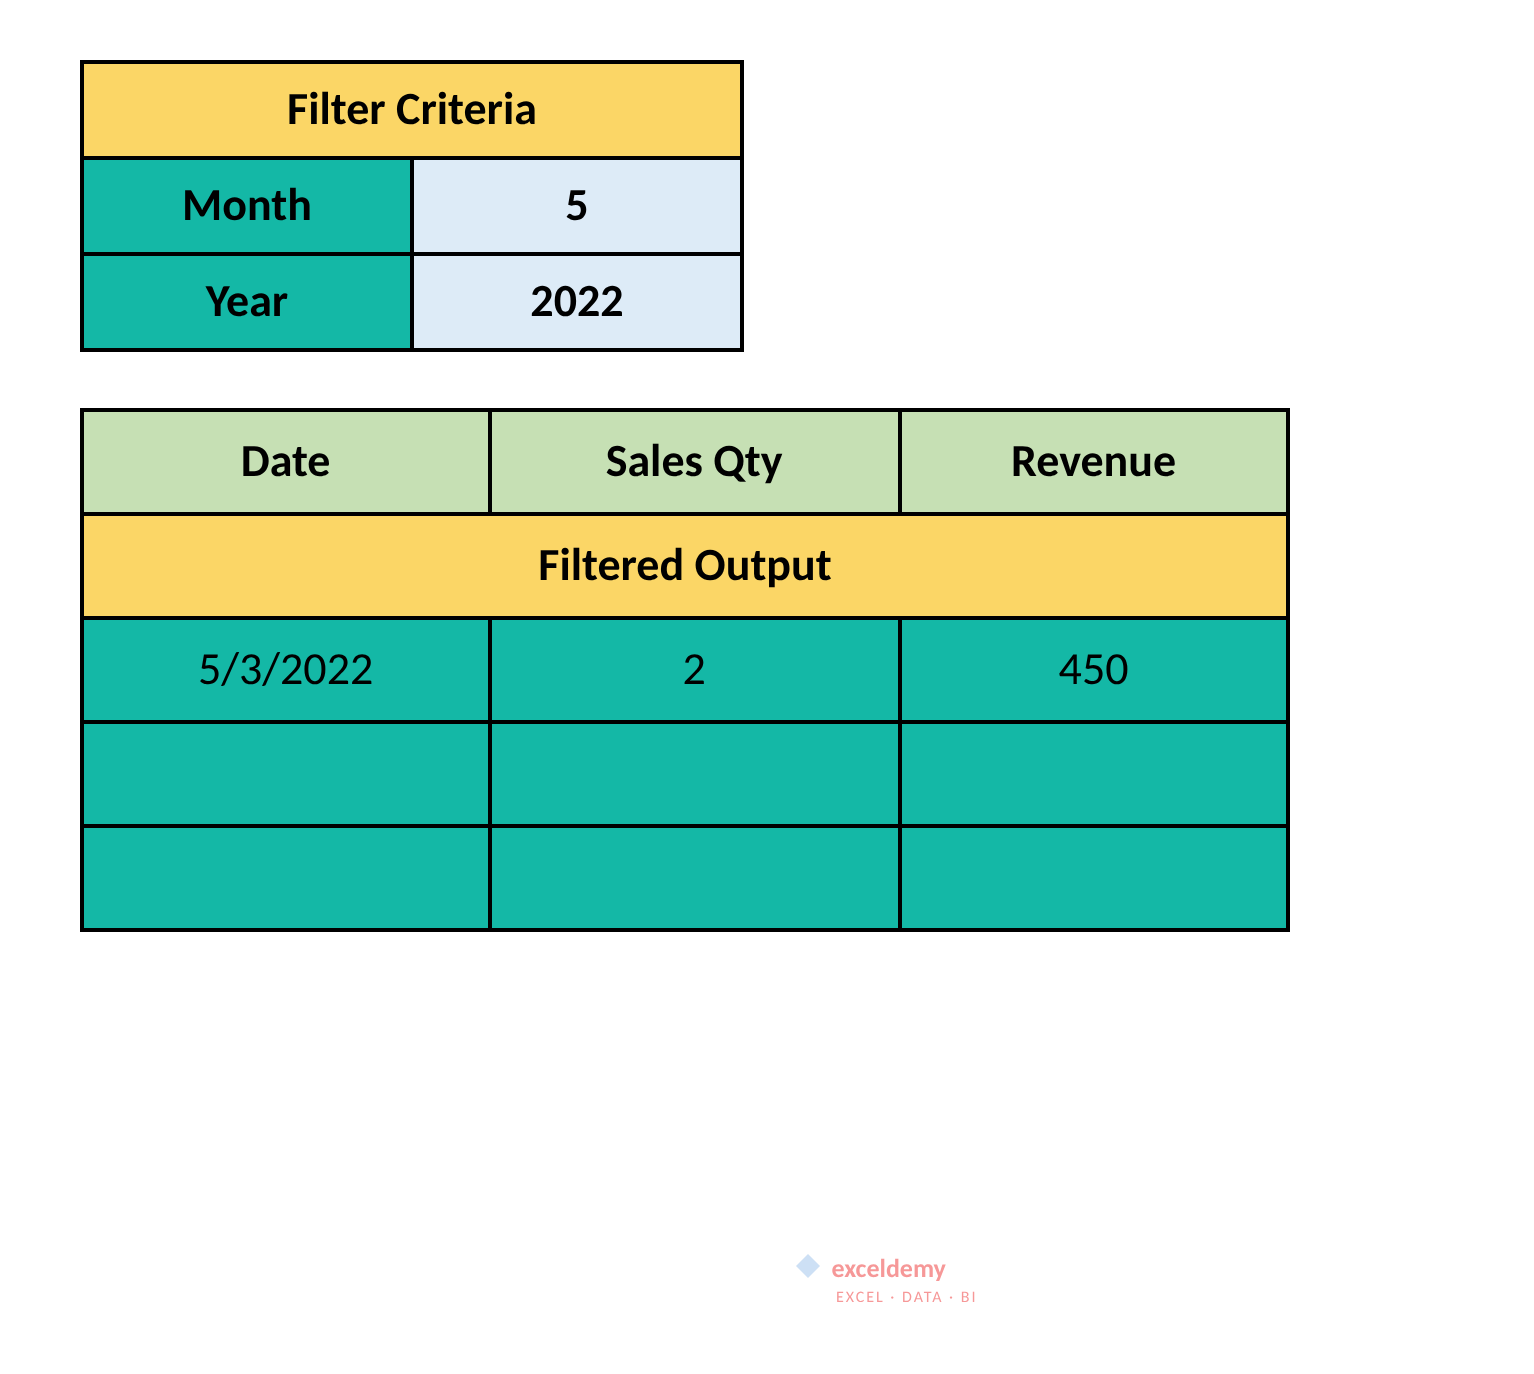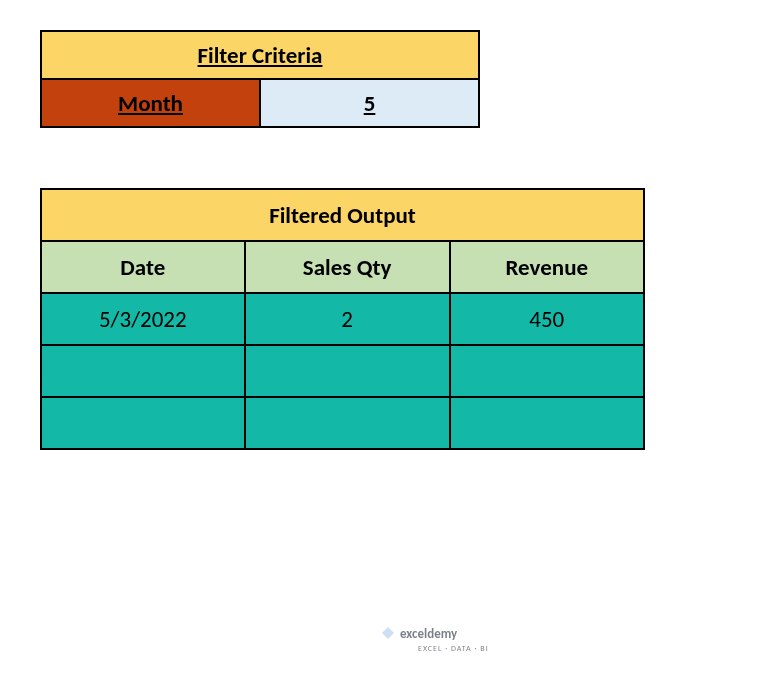--- a/index.html
+++ b/index.html
@@ -5,38 +5,37 @@
     body {
       font-family: Calibri, Arial, sans-serif;
       background: #ffffff;
       margin: 0;
       padding: 30px 40px;
       width: 767px;
       box-sizing: border-box;
     }
     .criteria-table {
       border-collapse: collapse;
-      width: 440px;
-      margin-bottom: 60px;
-      text-decoration: underline;
+      width: 332px;
+      margin-bottom: 28px;
     }
     .criteria-table td, .criteria-table th {
       border: 2px solid #000;
       text-align: center;
       padding: 8px 12px;
       font-size: 23px;
       height: 30px;
     }
     .criteria-header {
       background: #fbd666;
       font-weight: bold;
       font-size: 24px;
     }
     .criteria-label {
-      background: #c2410c;
+      background: #14b8a6;
       font-weight: bold;
       width: 50%;
     }
     .criteria-value {
       background: #ddebf7;
       font-weight: bold;
       width: 50%;
     }
     .output-table {
       border-collapse: collapse;
@@ -60,23 +59,24 @@
     }
     .output-cell {
       background: #14b8a6;
       font-weight: normal;
     }
     .watermark {
       position: absolute;
       top: 625px;
       left: 380px;
       font-size: 13px;
-      color: #0f172a;
+      color: #ef4444;
       font-weight: bold;
       opacity: 0.55;
+      text-align: center;
       line-height: 1.1;
     }
     .watermark-icon {
       display: inline-block;
       vertical-align: middle;
       margin-right: 4px;
     }
     .watermark-sub {
       font-size: 8px;
       letter-spacing: 1px;
@@ -89,32 +89,36 @@
 
 <table class="criteria-table">
   <tbody>
       <tr>
     <td colspan="2" class="criteria-header">Filter Criteria</td>
   </tr>
   <tr>
     <td class="criteria-label">Month</td>
     <td class="criteria-value">5</td>
   </tr>
+  <tr>
+    <td class="criteria-label">Year</td>
+    <td class="criteria-value">2022</td>
+  </tr>
 </tbody>
   </table>
 
 <table class="output-table">
   <tbody>
       <tr>
-    <td colspan="3" class="output-header">Filtered Output</td>
-  </tr>
-  <tr>
     <td class="output-col-header">Date</td>
     <td class="output-col-header">Sales Qty</td>
     <td class="output-col-header">Revenue</td>
+  </tr>
+  <tr>
+    <td colspan="3" class="output-header">Filtered Output</td>
   </tr>
   <tr>
     <td class="output-cell">5/3/2022</td>
     <td class="output-cell">2</td>
     <td class="output-cell">450</td>
   </tr>
   <tr>
     <td class="output-cell"></td>
     <td class="output-cell"></td>
     <td class="output-cell"></td>

